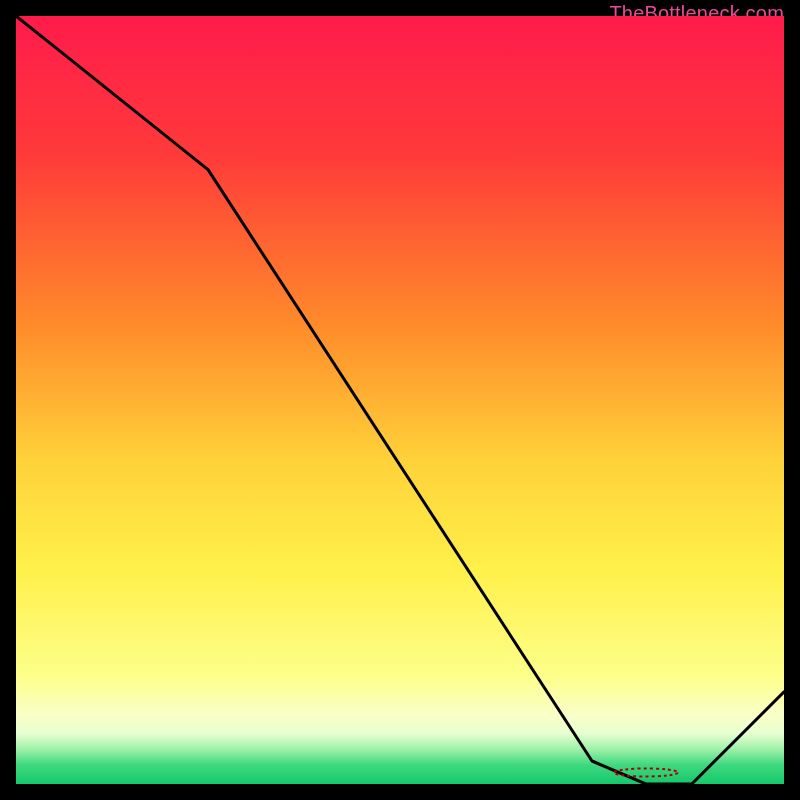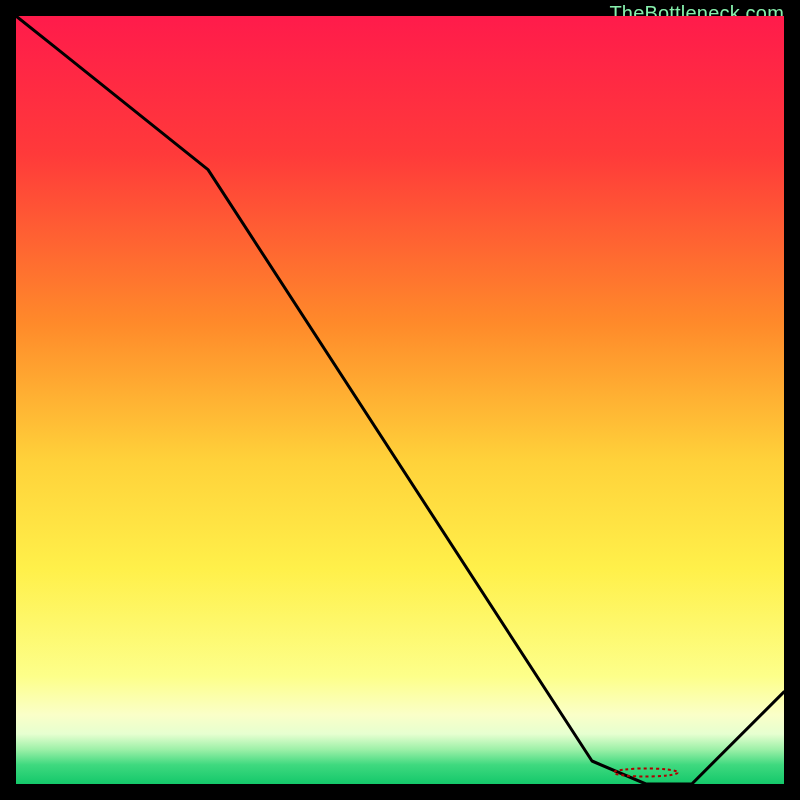--- a/index.html
+++ b/index.html
@@ -30,21 +30,21 @@
     position: absolute;
     left: 0;
     top: 0;
     width: 768px;
     height: 768px;
   }
   .watermark {
     position: absolute;
     top: -14px;
     right: 0;
-    color: #86efac;
+    color: #ec4899;
     font-size: 20px;
     letter-spacing: 0.2px;
   }
   .line-svg {
     position: absolute;
     left: 0;
     top: 0;
     width: 768px;
     height: 768px;
   }

